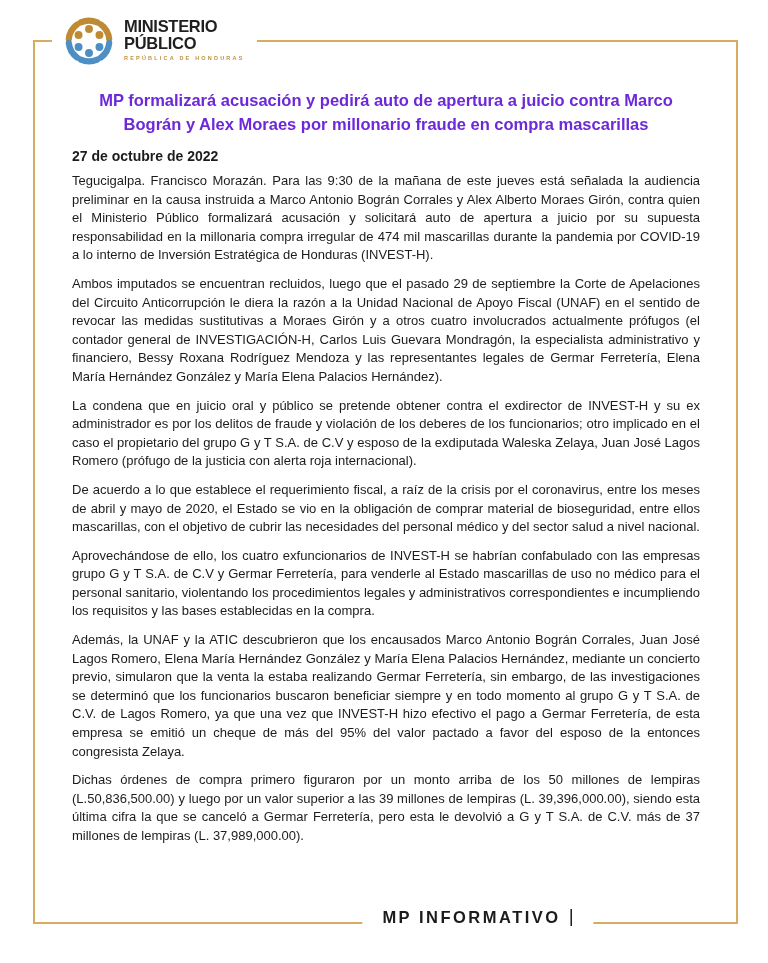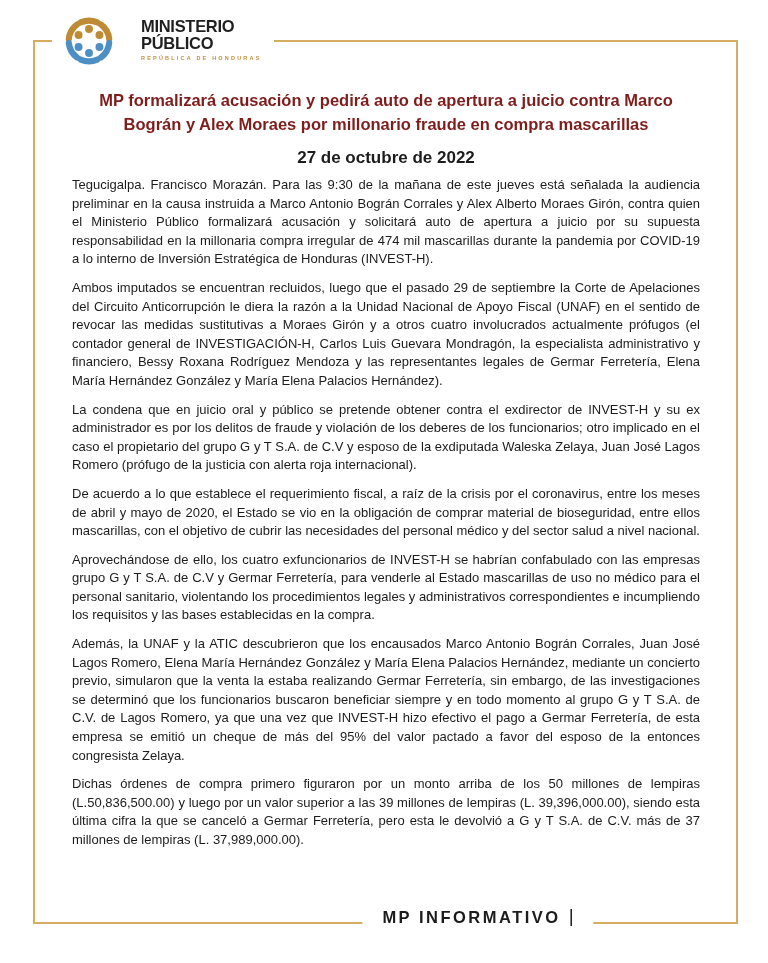--- a/index.html
+++ b/index.html
@@ -22,21 +22,21 @@
   }
 
   
   .logo {
     position: absolute;
     left: 52px; top: 8px;
     background: #ffffff;
     padding: 4px 12px 4px 8px;
     display: flex;
     align-items: flex-start;
-    gap: 23px;
+    gap: 6px;
   }
   .logo svg { display: block; }
   .wordmark { padding-top: 6px; }
   .wordmark .wm-line {
     font-weight: 700;
     font-size: 17px;
     line-height: 17px;
     letter-spacing: -0.3px;
     color: #1f1f1f;
     transform: scaleX(0.97);
@@ -55,26 +55,26 @@
     position: absolute;
     left: 72px; top: 0;
     width: 628px;
   }
   .headline {
     margin: 88px 0 0 0;
     font-size: 16.5px;
     line-height: 24px;
     font-weight: 700;
     text-align: center;
-    color: #7f1d1d;
+    color: #6d28d9;
   }
   .dateline {
     margin-top: 12px;
-    text-align: center;
-    font-size: 17px;
+    text-align: left;
+    font-size: 14px;
     font-weight: 700;
     color: #1c1c1c;
   }
   .body-text { margin-top: 8px; }
   .body-text p {
     margin: 0 0 10px 0;
     font-size: 13px;
     line-height: 18.6px;
     text-align: justify;
     color: #1c1c1c;

